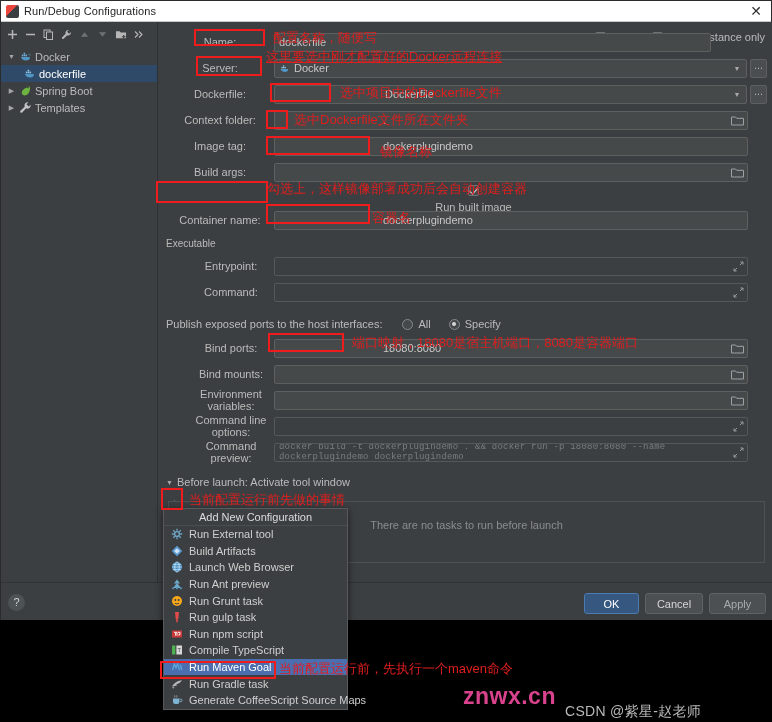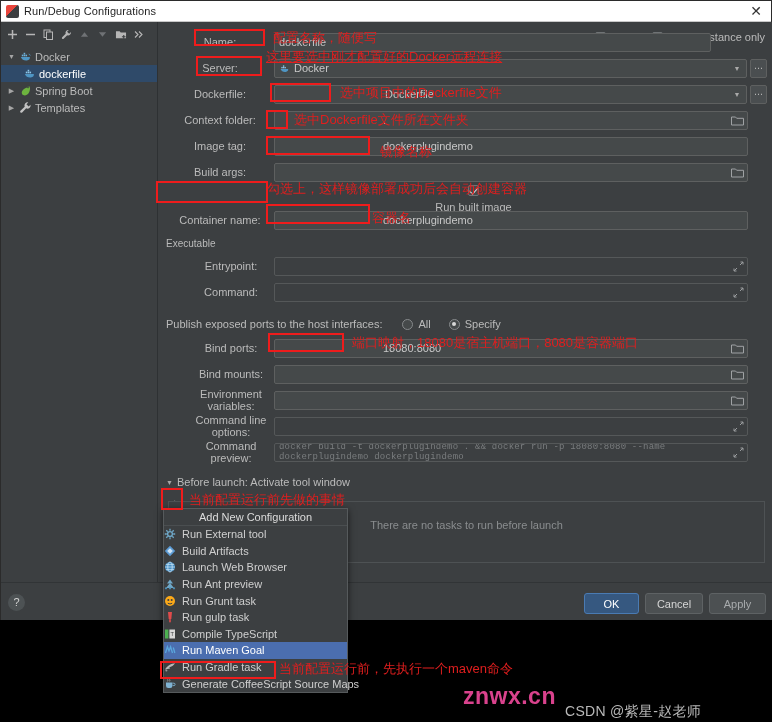--- a/index.html
+++ b/index.html
@@ -231,21 +231,21 @@
     z-index: 40;
     font-size: 11px; color: #cfcfcf;
   }
   .popup .phead {
     height: 17px; display: flex; align-items: center; justify-content: center;
     color: #dcdcdc; font-size: 11px;
     border-bottom: 1px solid #4a4e50;
   }
   .mitem {
     height: 16.6px; display: flex; align-items: center; gap: 6px;
-    cursor: pointer; white-space: nowrap;
+    padding-left: 7px; cursor: pointer; white-space: nowrap;
   }
   .mitem.sel { background: #4b6eaf; color: #ffffff; }
   .mico { width: 12px; height: 12px; flex: none; display: block; }
 
   
   .ann {
     position: absolute; z-index: 60;
     color: #e01e1e; font-size: 13px;
     font-family: "Liberation Sans","DejaVu Sans",sans-serif;
     white-space: nowrap; pointer-events: none;
@@ -636,20 +636,27 @@
     </div>
 
     <div class="mitem">
       <svg class="mico" viewBox="0 0 12 12">
           <path d="M4 1h4l-.6 6.2A1.5 1.5 0 0 1 6 8.5a1.5 1.5 0 0 1-1.4-1.3z" fill="#e04b4b"></path>
           <rect x="5.2" y="8.3" width="1.6" height="3" fill="#e04b4b"></rect>
         </svg>
       <span>Run gulp task</span>
     </div>
 
+    <div class="mitem">
+      <svg class="mico" viewBox="0 0 12 12">
+          <rect x="1" y="2.5" width="10" height="7" fill="#cb3837"></rect>
+          <path d="M3 4.3h1.6v3.4M4.6 4.3h1.4v3.4M7 4.3h2v2.2h-1v1.2" stroke="#fff" stroke-width=".9" fill="none"></path>
+        </svg>
+      <span>Run npm script</span>
+    </div>
 
     <div class="mitem">
       <svg class="mico" viewBox="0 0 12 12">
           <rect x="1" y="1.5" width="3.4" height="9" fill="#4caf50"></rect>
           <rect x="5.4" y="1.5" width="5.6" height="9" fill="#d8d8d8"></rect>
           <text x="8.2" y="8.4" font-size="5.6" fill="#3c3f41" text-anchor="middle" font-family="sans-serif">T</text>
         </svg>
       <span>Compile TypeScript</span>
     </div>
 

